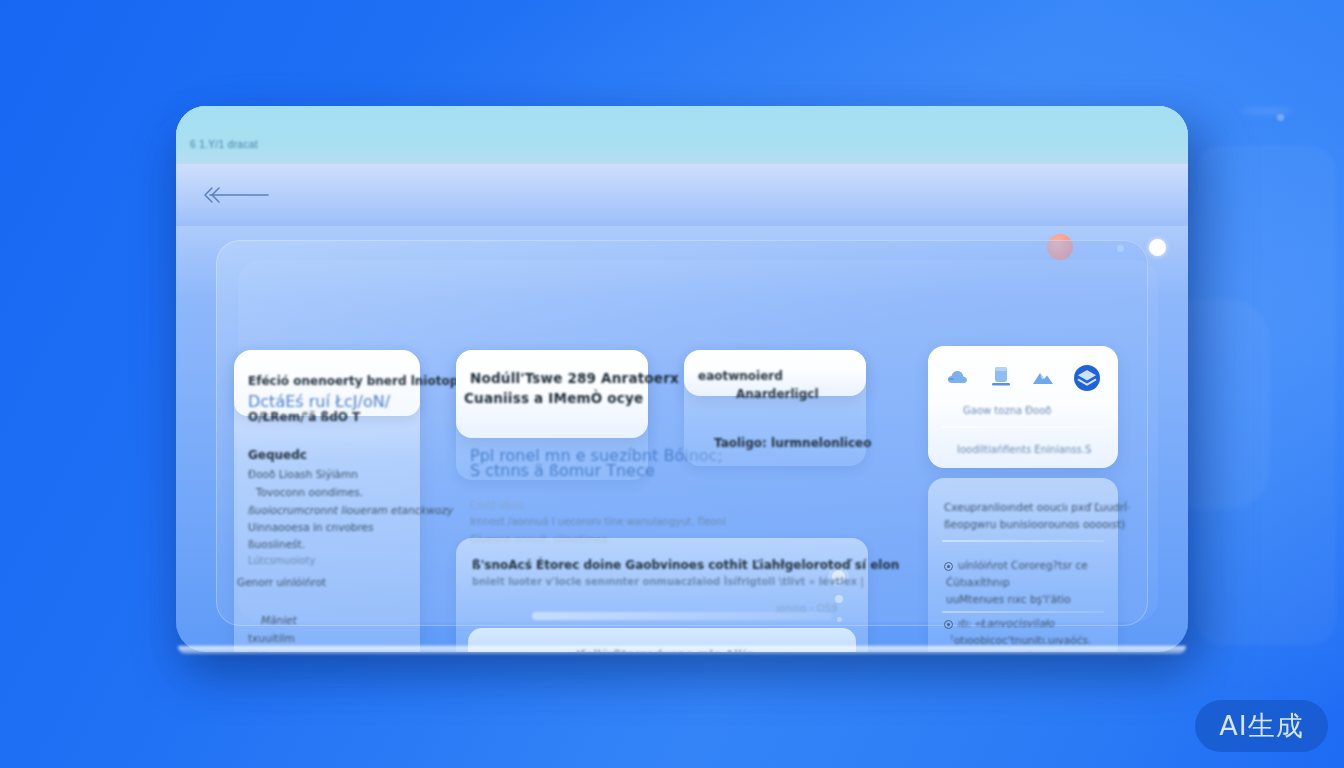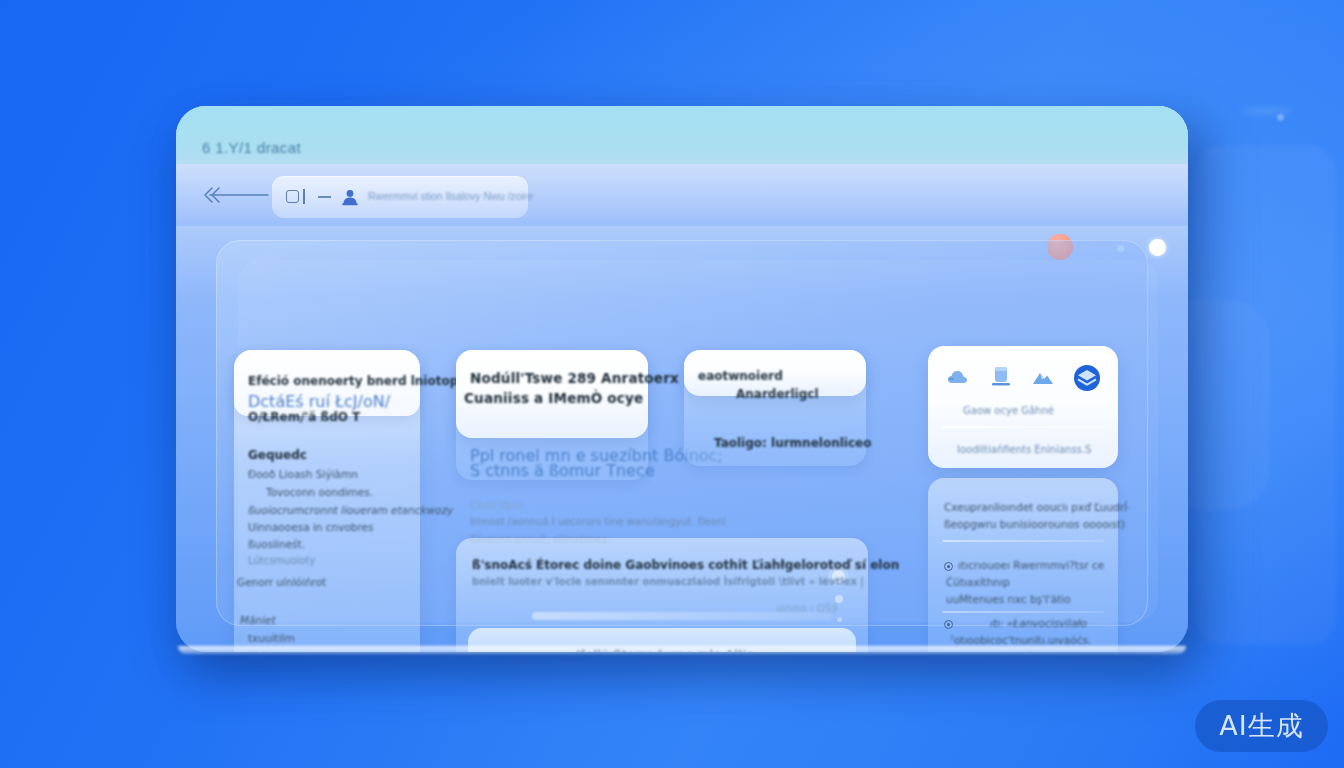--- a/index.html
+++ b/index.html
@@ -58,22 +58,22 @@
     background:linear-gradient(180deg, rgba(255,255,255,0.85), rgba(220,232,250,0.35));
     filter:blur(1.5px);
   }
 
   
   .titlebar {
     position:absolute; left:0; top:0; width:100%; height:58px;
     background:linear-gradient(180deg,#a5dff3 0%, #aadff1 70%, #b6dcf2 100%);
   }
   .titlebar-text {
-    position:absolute; left:26px; top:33px;
-    font-size:15px; letter-spacing:0.4px;
+    position:absolute; left:14px; top:33px;
+    font-size:10px; letter-spacing:0.4px;
     color:#4a7fa8;
     filter:blur(0.85px);
     user-select:none;
   }
 
   
   .toolbar {
     position:absolute; left:0; top:58px; width:100%; height:62px;
     background:linear-gradient(180deg, rgba(205,223,252,0.92), rgba(150,186,250,0.75));
   }
@@ -259,59 +259,46 @@
     <div class="back-arrow">
       <svg width="70" height="22" viewBox="0 0 70 22">
         <g stroke="#4a74ad" stroke-width="1.5" fill="none" stroke-linecap="round" stroke-linejoin="round" opacity="0.85">
           <path d="M10 4 L3 11 L10 18"></path>
           <path d="M17 4 L10 11 L17 18"></path>
           <path d="M8 11 L66 11"></path>
         </g>
       </svg>
     </div>
 
-    <div class="search-pill">
-      <div class="pill-icon-sq"></div>
-      <div class="pill-bar"></div>
-      <div class="pill-dash"></div>
-      <div class="pill-avatar">
-        <svg width="20" height="20" viewBox="0 0 20 20">
-          <circle cx="10" cy="6.4" r="3.4" fill="#3f6fd0"></circle>
-          <path d="M3.4 17 C3.4 12.6 6.4 10.6 10 10.6 C13.6 10.6 16.6 12.6 16.6 17 Z" fill="#3f6fd0"></path>
-          <rect x="2.2" y="16.2" width="15.6" height="2.1" rx="1" fill="#3f6fd0"></rect>
-        </svg>
-      </div>
-      <div class="pill-text">Rwermmvi stion Ilsalovy Nwu /zoire</div>
-    </div>
 
     <div class="win-avatar"></div>
     <div class="win-dot-small"></div>
     <div class="win-dot-big"></div>
   </div>
 
   <div class="content-panel"></div>
   <div class="content-ghost"></div>
 
   <div class="card-soft sidebar-card"></div>
   <div class="card-white sidebar-header"></div>
 
   <div class="ptext pt-head" style="left:72px; top:268px;">Eféció onenoerty bnerd lniotop</div>
   <div class="ptext pt-blue" style="left:72px; top:286px;">DctáEś ruí ŁcJ/oN/</div>
   <div class="ptext pt-head" style="left:72px; top:304px;">O/ŁRem/'ä ßdO T</div>
 
   <div class="ptext pt-head" style="left:72px; top:342px;">Gequedc</div>
   <div class="ptext pt-body" style="left:72px; top:362px;">Ðooð Lioash Siýiàmn</div>
-  <div class="ptext pt-body" style="left:90px; top:380px;">Tovoconn oondimes.</div>
+  <div class="ptext pt-body" style="left:80px; top:380px;">Tovoconn oondimes.</div>
   <div class="ptext pt-body" style="left:72px; top:398px;font-style:italic;">ßuoiocrumcronnt lioueram etanckwozy</div>
   <div class="ptext pt-body" style="left:72px; top:415px;">Uinnaooesa in cnvobres</div>
   <div class="ptext pt-body" style="left:72px; top:432px;">ßuosiineśt.</div>
   <div class="ptext pt-mute" style="left:72px; top:449px;">Lútcsmuoioty</div>
   <div class="ptext pt-body" style="left:61px; top:470px;">Genorr uínlóińrot</div>
 
-  <div class="ptext pt-body" style="left:64px; top:508px;font-style:italic;">Mäniet</div>
+  <div class="ptext pt-body" style="left:85px; top:508px;font-style:italic;">Mäniet</div>
   <div class="ptext pt-body" style="left:72px; top:526px;">txuuitilm</div>
   <div class="ptext pt-body" style="left:72px; top:544px;">íC.Xvuooi</div>
 
   <div class="card-glass mid-card-sub"></div>
   <div class="card-white mid-card-top"></div>
 
   <div class="ptext pt-head-l" style="left:294px; top:264px;">Nodúll'Tswe 289 Anratoerx</div>
   <div class="ptext pt-head-l" style="left:288px; top:284px;">Cuaniiss a IMemÒ ocye</div>
 
   <div class="ptext pt-blue" style="left:294px; top:340px;">Ppl ronel  mn e suezíbnt Bóinoc;</div>
@@ -361,37 +348,37 @@
     </svg>
   </div>
   <div class="icon-row-item" style="left:896px; top:257px; width:30px; height:30px;">
     <svg width="30" height="30" viewBox="0 0 30 30">
       <circle cx="15" cy="15" r="13" fill="#1f63d8"></circle>
       <path d="M15 7 L24 12.2 L15 17.4 L6 12.2 Z" fill="#cfe2fb"></path>
       <path d="M6 16.4 L15 21.6 L24 16.4" stroke="#cfe2fb" stroke-width="2.1" fill="none" stroke-linejoin="round"></path>
     </svg>
   </div>
 
-  <div class="ptext pt-mute" style="left:787px; top:299px;">Gaow ocye Gâhné</div>
+  <div class="ptext pt-mute" style="left:787px; top:299px;">Gaow tozna Ðooð</div>
   <div class="right-divider" style="left:766px; top:320px; width:162px;"></div>
   <div class="ptext pt-mute" style="left:773px; top:338px;padding-left:8px;">Ioodiltiańfients Eninianss.S</div>
 
   <div class="card-glass right-card-2"></div>
   <div class="ptext pt-body" style="left:768px; top:395px;">Cxeupranlioındet oouciı pxď Ľuudrĺ·</div>
   <div class="ptext pt-body" style="left:768px; top:412px;">ßeopgwru bunisioorounos ooooıst)</div>
   <div class="right-divider" style="left:766px; top:434px; width:162px; opacity:0.55;"></div>
 
   <div class="bullet-ico" style="left:768px; top:456px;"></div>
-  <div class="ptext pt-body" style="left:782px; top:453px;">ıtıcrıouoeı Rwermmvi?tsr ce</div>
+  <div class="ptext pt-body" style="left:782px; top:453px;">uínlóińrot Cororeg?tsr ce</div>
   <div class="ptext pt-body" style="left:770px; top:470px;">Ćütıaxíthnıp</div>
   <div class="ptext pt-body" style="left:770px; top:487px;">uuMtenues rıxc bş'l'ätio</div>
   <div class="right-divider" style="left:766px; top:505px; width:162px; opacity:0.45;"></div>
 
   <div class="bullet-ico" style="left:768px; top:514px;"></div>
-  <div class="ptext pt-body" style="left:814px; top:511px;font-style:italic;">ıtı: «Łanvocisvilało</div>
+  <div class="ptext pt-body" style="left:782px; top:511px;font-style:italic;">ıtı: «Łanvocisvilało</div>
   <div class="ptext pt-body" style="left:774px; top:528px;">ˀotıoobicoc'tnunitı.uıvaóćs.</div>
   <div class="ptext pt-body" style="left:774px; top:545px;">ˀ‹tıanec ciA ClíÉŕ,gnß1lnsoes</div>
 
 </div>
 
 <div class="window-bottom-edge"></div>
 
 <div class="watermark">AI生成</div>
 
 </body></html>

